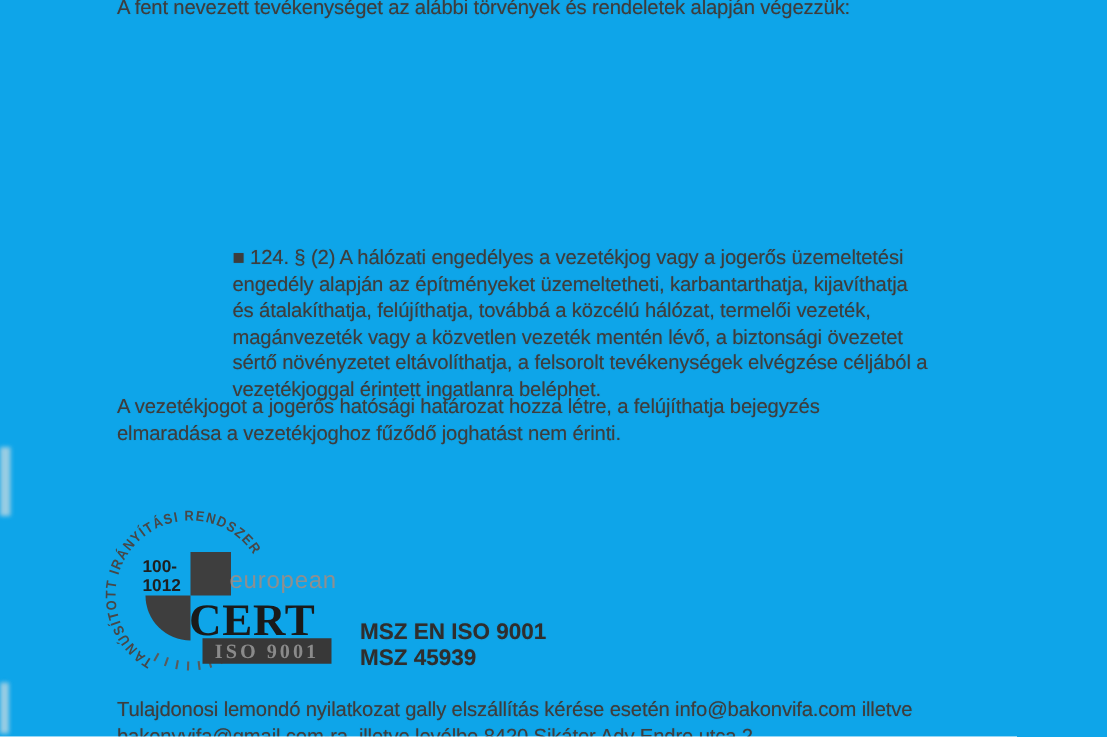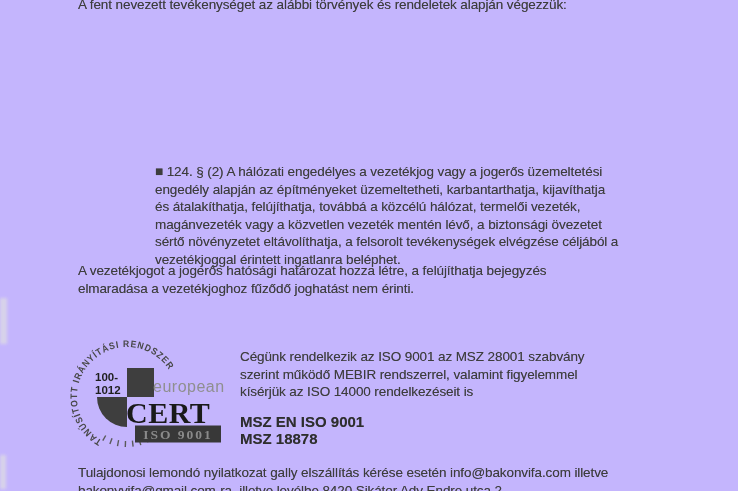--- a/index.html
+++ b/index.html
@@ -3,21 +3,21 @@
 <meta charset="utf-8">
 <style>
   html, body {
     margin: 0; padding: 0;
     background: #ffffff;
     font-family: "Liberation Sans", "DejaVu Sans", sans-serif;
   }
   #scan-page {
     position: relative;
     width: 738px; height: 491px;
-    background: #c4b5fd;
+    background: #0ea5e9;
     overflow: hidden;
   }
   .para {
     position: absolute;
     font-size: 13.5px;
     line-height: 17.5px;
     color: #3d3d3d;
     white-space: pre-line;
     text-shadow: 0 0 0.6px rgba(70,70,70,0.55);
     letter-spacing: -0.1px;
@@ -103,26 +103,23 @@
     <text class="cert-num" x="30" y="45">100-</text>
     <text class="cert-num" x="30" y="58">1012</text>
 
     <text class="brand-top" x="88" y="56">european</text>
     <text class="brand-name" x="61" y="87">CERT</text>
 
     <rect x="70" y="89.5" width="86" height="17" fill="#383838"></rect>
     <text class="badge-text" x="113" y="102.5" text-anchor="middle">ISO 9001</text>
   </svg>
 
-  <div id="cert-paragraph" class="para">Cégünk rendelkezik az ISO 9001 az MSZ 28001 szabvány
-szerint működő MEBIR rendszerrel, valamint figyelemmel
-kísérjük az ISO 14000 rendelkezéseit is</div>
 
   <div id="standards-block" class="para">MSZ EN ISO 9001
-MSZ 18878</div>
+MSZ 45939</div>
 
   <div id="footer-paragraph" class="para">Tulajdonosi lemondó nyilatkozat gally elszállítás kérése esetén info@bakonvifa.com illetve
 bakonyvifa@gmail.com-ra, illetve levélbe 8420 Sikátor Ady Endre utca 2</div>
 
   <div id="scan-artifact-1" class="scan-artifact"></div>
   <div id="scan-artifact-2" class="scan-artifact"></div>
 
 </div>
 
 </body></html>

